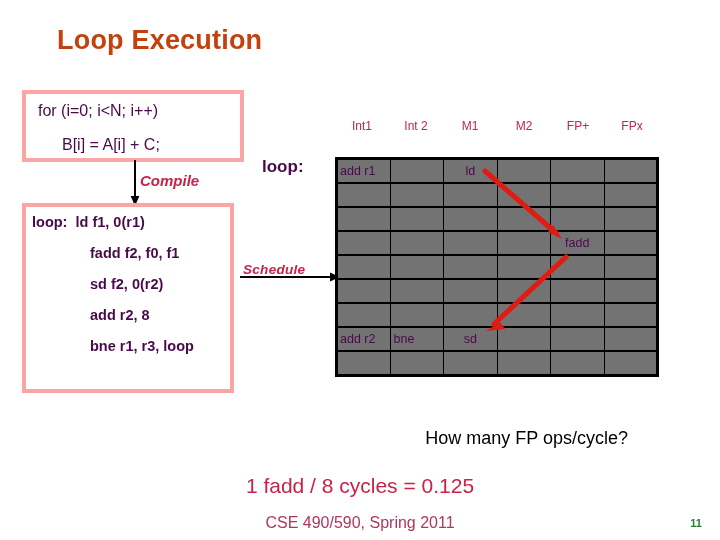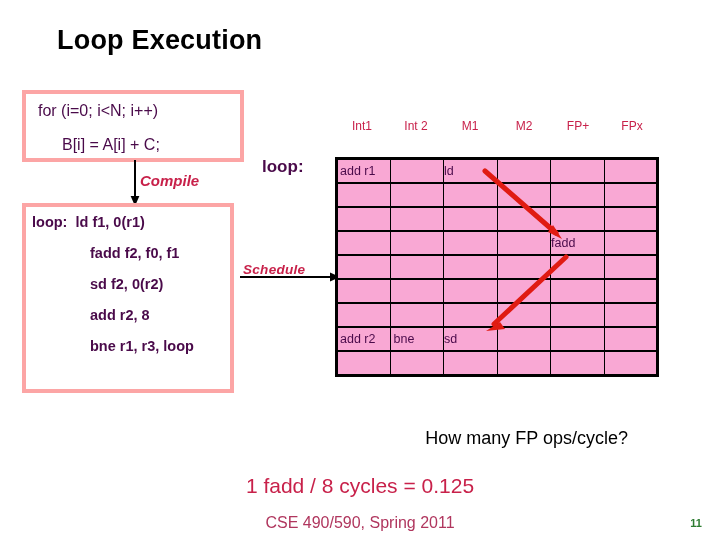--- a/index.html
+++ b/index.html
@@ -19,21 +19,21 @@
     height: 540px;
   }
 
   
   #slide-title {
     position: absolute;
     left: 57px;
     top: 25px;
     font-size: 27px;
     font-weight: bold;
-    color: #000000;
+    color: #c2410c;
     letter-spacing: 0.2px;
     white-space: nowrap;
   }
 
   
   .code-box {
     position: absolute;
     border: 4px solid #fca5a5;
     background: #ffffff;
     box-sizing: border-box;
@@ -138,31 +138,31 @@
   
   #sched-table {
     position: absolute;
     left: 335px;
     top: 157px;
     width: 324px;
     height: 218px;
     border-collapse: collapse;
     table-layout: fixed;
     border: 3px solid #000000;
-    background: #f9a8d4;
+    background: #737373;
   }
   #sched-table td {
     border-top: 2px solid #000000;
     border-bottom: 2px solid #000000;
     border-left: 1px solid #000000;
     border-right: 1px solid #000000;
     height: 22px;
     font-size: 12.5px;
     color: #4a0a4a;
-    text-align: left;
+    text-align: center;
     vertical-align: middle;
     padding: 0;
     overflow: hidden;
     white-space: nowrap;
   }
   #sched-table td.c0 { text-align: left; padding-left: 2px; }
   #sched-table td.c1 { text-align: left; padding-left: 3px; }
 
   
   #dep-arrows {

